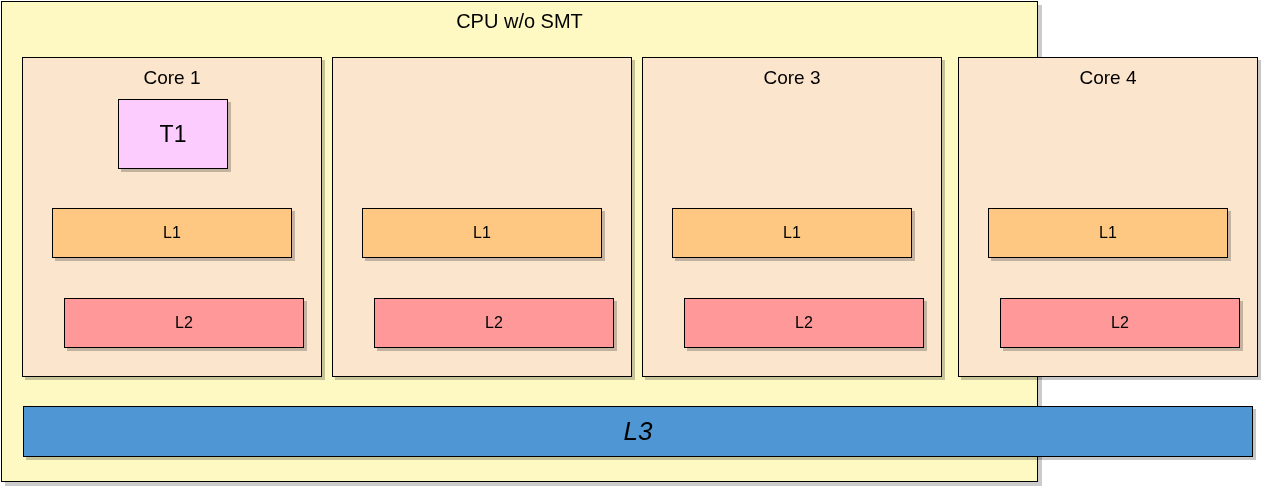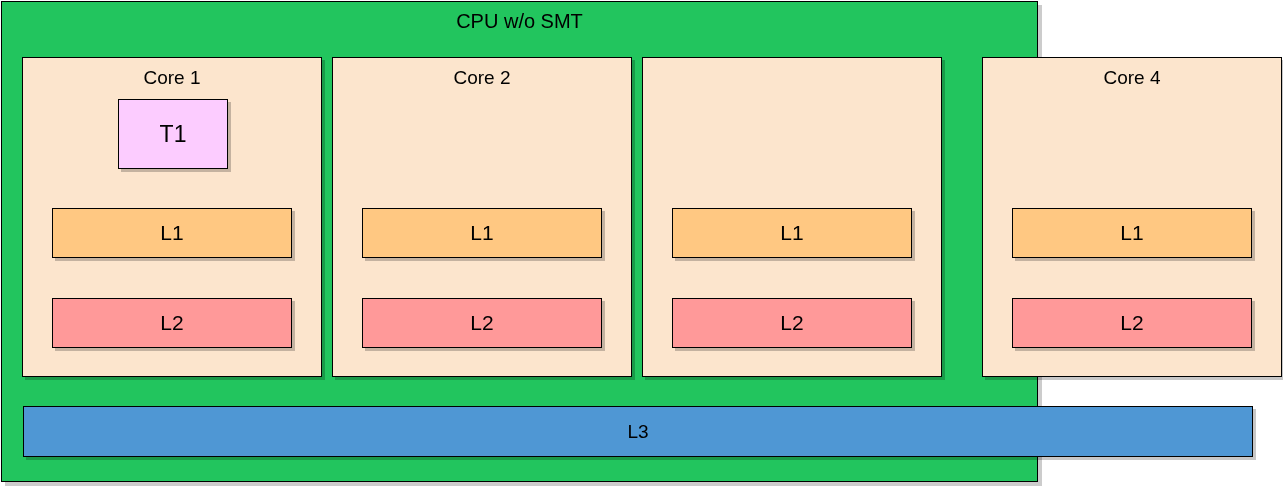--- a/index.html
+++ b/index.html
@@ -31,21 +31,21 @@
     align-items: center;
     justify-content: center;
   }
 
   
   #cpu-frame {
     left: 1px;
     top: 1px;
     width: 1037px;
     height: 481px;
-    background: #22c55e;
+    background: #fef9c3;
     border: 1.8px solid #000000;
     box-shadow: 4px 4px 0 rgba(0, 0, 0, 0.20);
     display: block;
   }
 
   #cpu-title {
     position: absolute;
     left: 0;
     top: 6px;
     width: 100%;
@@ -84,41 +84,43 @@
     height: 70px;
     top: 41px;
     left: 95px;
     font-size: 23px;
     color: #000000;
   }
   .cache {
     width: 240px;
     height: 50px;
     left: 29px;
-    font-size: 21px;
+    font-size: 16px;
     color: #000000;
   }
   .cache-l1 {
     background: #ffc882;
     top: 150px;
   }
   .cache-l2 {
     background: #ff9999;
     top: 240px;
+    margin-left: 12px;
   }
 
   
   #l3-cache {
     background: #4f97d4;
     left: 21px;
     top: 404px;
     width: 1230px;
     height: 51px;
-    font-size: 19px;
+    font-size: 26px;
     color: #000000;
+    font-style: italic;
   }
 
   .lbl {
     pointer-events: none;
     user-select: none;
   }
 </style>
 </head>
 <body>
 
@@ -135,39 +137,39 @@
       </div>
       <div class="box cache cache-l1">
         <span class="lbl">L1</span>
       </div>
       <div class="box cache cache-l2">
         <span class="lbl">L2</span>
       </div>
     </div>
 
     <div class="box core" style="left:330px;">
-      <div class="core-title lbl">Core 2</div>
       <div class="box cache cache-l1">
         <span class="lbl">L1</span>
       </div>
       <div class="box cache cache-l2">
         <span class="lbl">L2</span>
       </div>
     </div>
 
     <div class="box core" style="left:640px;">
+      <div class="core-title lbl">Core 3</div>
       <div class="box cache cache-l1">
         <span class="lbl">L1</span>
       </div>
       <div class="box cache cache-l2">
         <span class="lbl">L2</span>
       </div>
     </div>
 
-    <div class="box core" style="left:980px;">
+    <div class="box core" style="left:956px;">
       <div class="core-title lbl">Core 4</div>
       <div class="box cache cache-l1">
         <span class="lbl">L1</span>
       </div>
       <div class="box cache cache-l2">
         <span class="lbl">L2</span>
       </div>
     </div>
 
     <div id="l3-cache" class="box">

